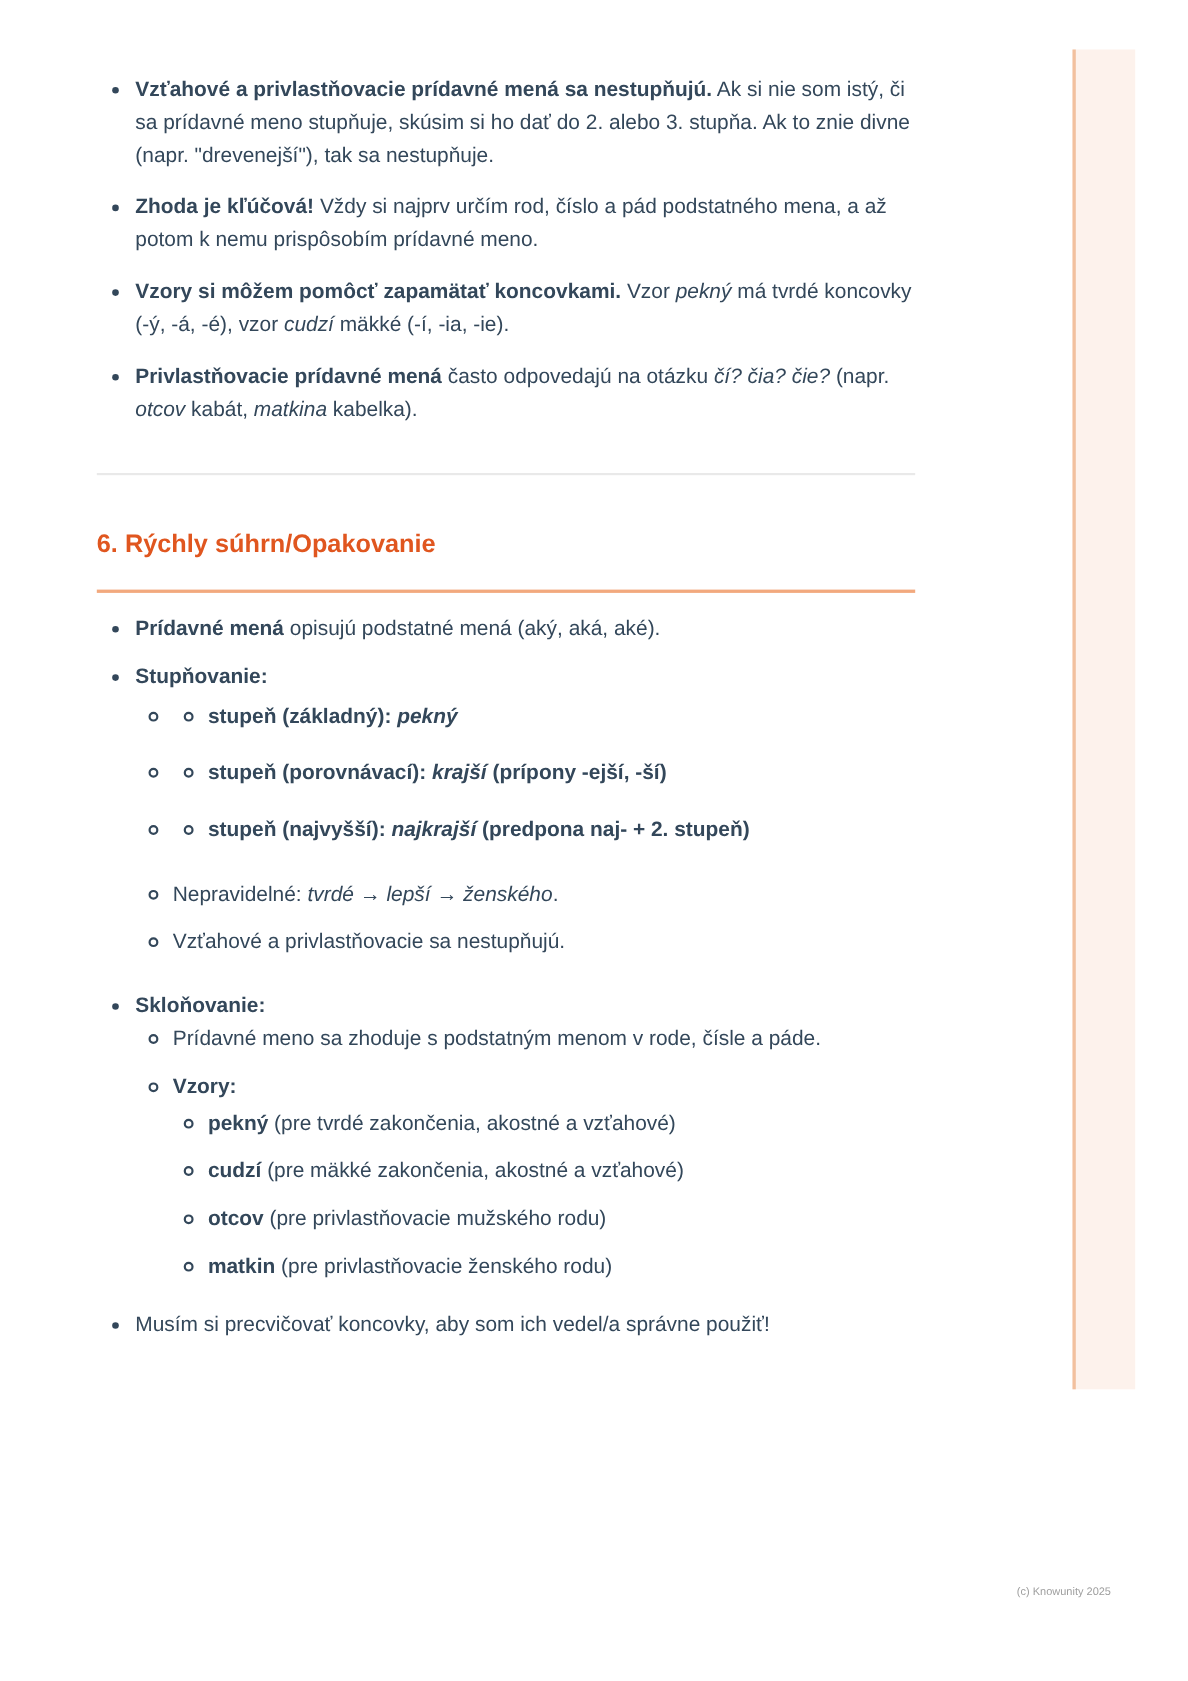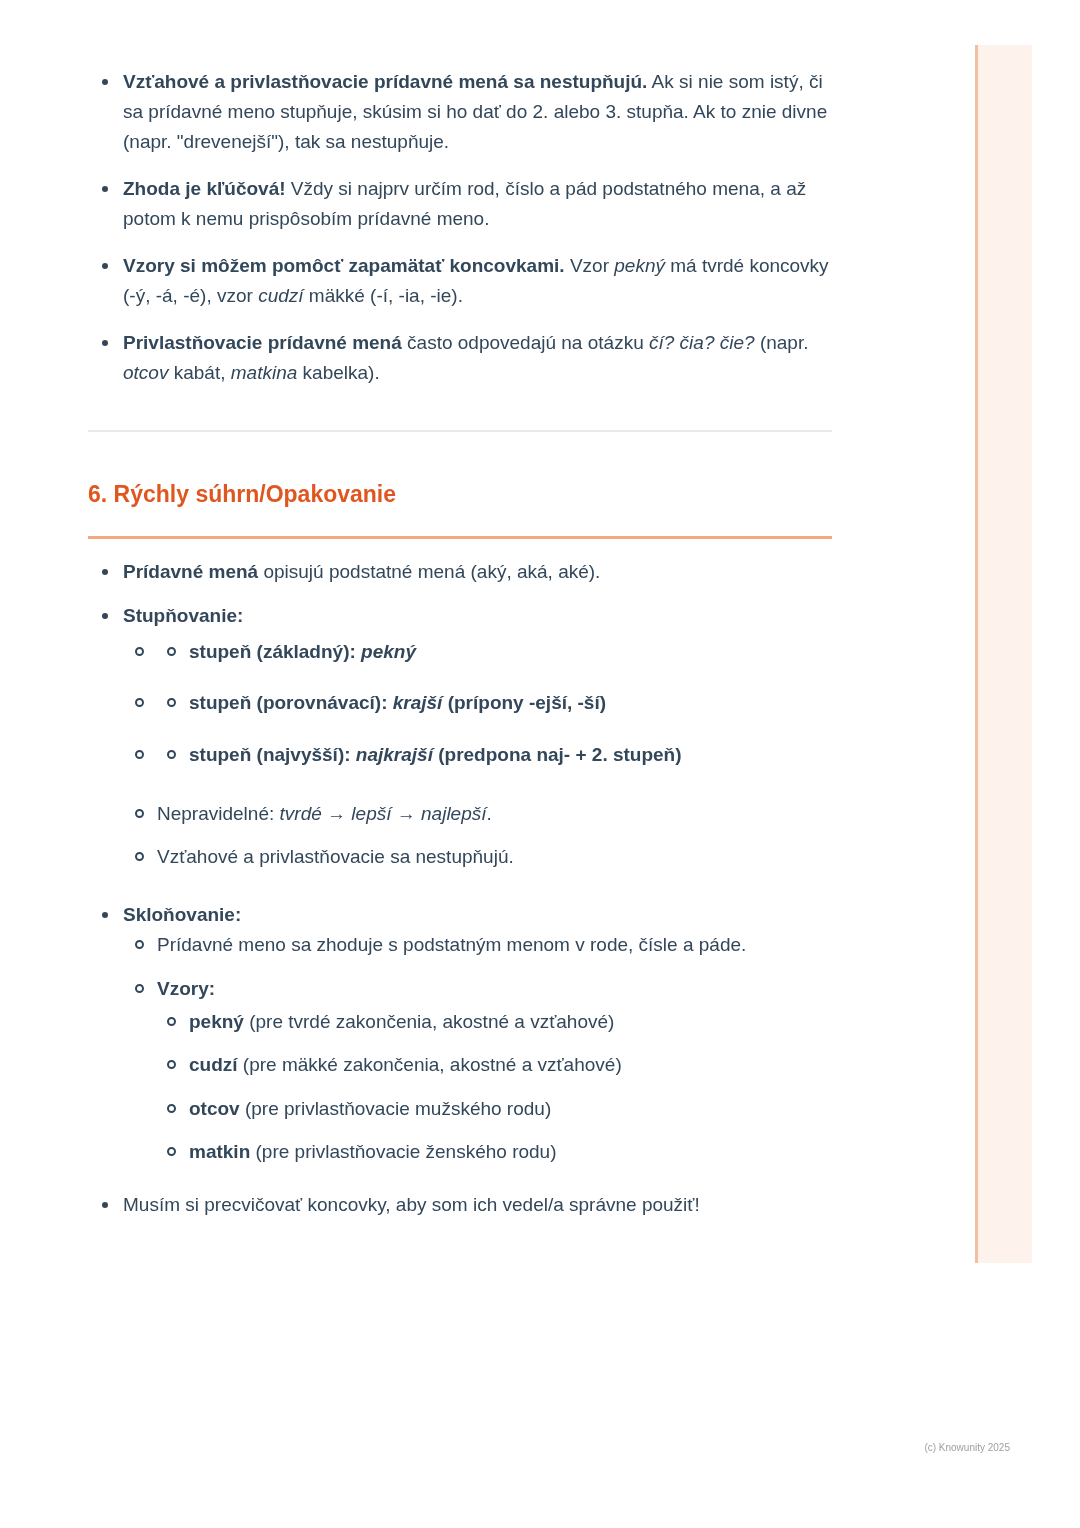--- a/index.html
+++ b/index.html
@@ -102,21 +102,21 @@
 
     <h1 class="heading">6. Rýchly súhrn/Opakovanie</h1>
     <div class="heading-underline"></div>
 
     <div class="list summary">
         <div class="item lvl1" style="margin-bottom: 14px;"><span class="marker dot"></span><span><span class="b">Prídavné mená</span><span> opisujú podstatné mená (aký, aká, aké).</span></span></div>
         <div class="item lvl1" style="margin-bottom: 6px;"><span class="marker dot"></span><span><span class="b">Stupňovanie:</span></span></div>
         <div class="item lvl2 dbl" style="margin-bottom: 21px;"><span class="marker circle c1"></span><span class="marker circle c2"></span><span><span>stupeň (základný): </span><span class="i">pekný</span></span></div>
         <div class="item lvl2 dbl" style="margin-bottom: 22px;"><span class="marker circle c1"></span><span class="marker circle c2"></span><span><span>stupeň (porovnávací): </span><span class="i">krajší</span><span> (prípony -ejší, -ší)</span></span></div>
         <div class="item lvl2 dbl" style="margin-bottom: 29px;"><span class="marker circle c1"></span><span class="marker circle c2"></span><span><span>stupeň (najvyšší): </span><span class="i">najkrajší</span><span> (predpona naj- + 2. stupeň)</span></span></div>
-        <div class="item lvl2" style="margin-bottom: 13px;"><span class="marker circle"></span><span><span>Nepravidelné: </span><span class="i">tvrdé</span><span> → </span><span class="i">lepší</span><span> → </span><span class="i">najlepší</span><span>.</span></span></div>
+        <div class="item lvl2" style="margin-bottom: 13px;"><span class="marker circle"></span><span><span>Nepravidelné: </span><span class="i">tvrdé</span><span> → </span><span class="i">lepší</span><span> → </span><span class="i">ženského</span><span>.</span></span></div>
         <div class="item lvl2" style="margin-bottom: 28px;"><span class="marker circle"></span><span><span>Vzťahové a privlastňovacie sa nestupňujú.</span></span></div>
         <div class="item lvl1" style="margin-bottom: 0px;"><span class="marker dot"></span><span><span class="b">Skloňovanie:</span></span></div>
         <div class="item lvl2" style="margin-bottom: 14px;"><span class="marker circle"></span><span><span>Prídavné meno sa zhoduje s podstatným menom v rode, čísle a páde.</span></span></div>
         <div class="item lvl2" style="margin-bottom: 3px;"><span class="marker circle"></span><span><span class="b">Vzory:</span></span></div>
         <div class="item lvl3" style="margin-bottom: 13px;"><span class="marker circle"></span><span><span class="b">pekný</span><span> (pre tvrdé zakončenia, akostné a vzťahové)</span></span></div>
         <div class="item lvl3" style="margin-bottom: 14px;"><span class="marker circle"></span><span><span class="b">cudzí</span><span> (pre mäkké zakončenia, akostné a vzťahové)</span></span></div>
         <div class="item lvl3" style="margin-bottom: 13px;"><span class="marker circle"></span><span><span class="b">otcov</span><span> (pre privlastňovacie mužského rodu)</span></span></div>
         <div class="item lvl3" style="margin-bottom: 23px;"><span class="marker circle"></span><span><span class="b">matkin</span><span> (pre privlastňovacie ženského rodu)</span></span></div>
         <div class="item lvl1" style="margin-bottom: 0px;"><span class="marker dot"></span><span><span>Musím si precvičovať koncovky, aby som ich vedel/a správne použiť!</span></span></div>
       </div>

